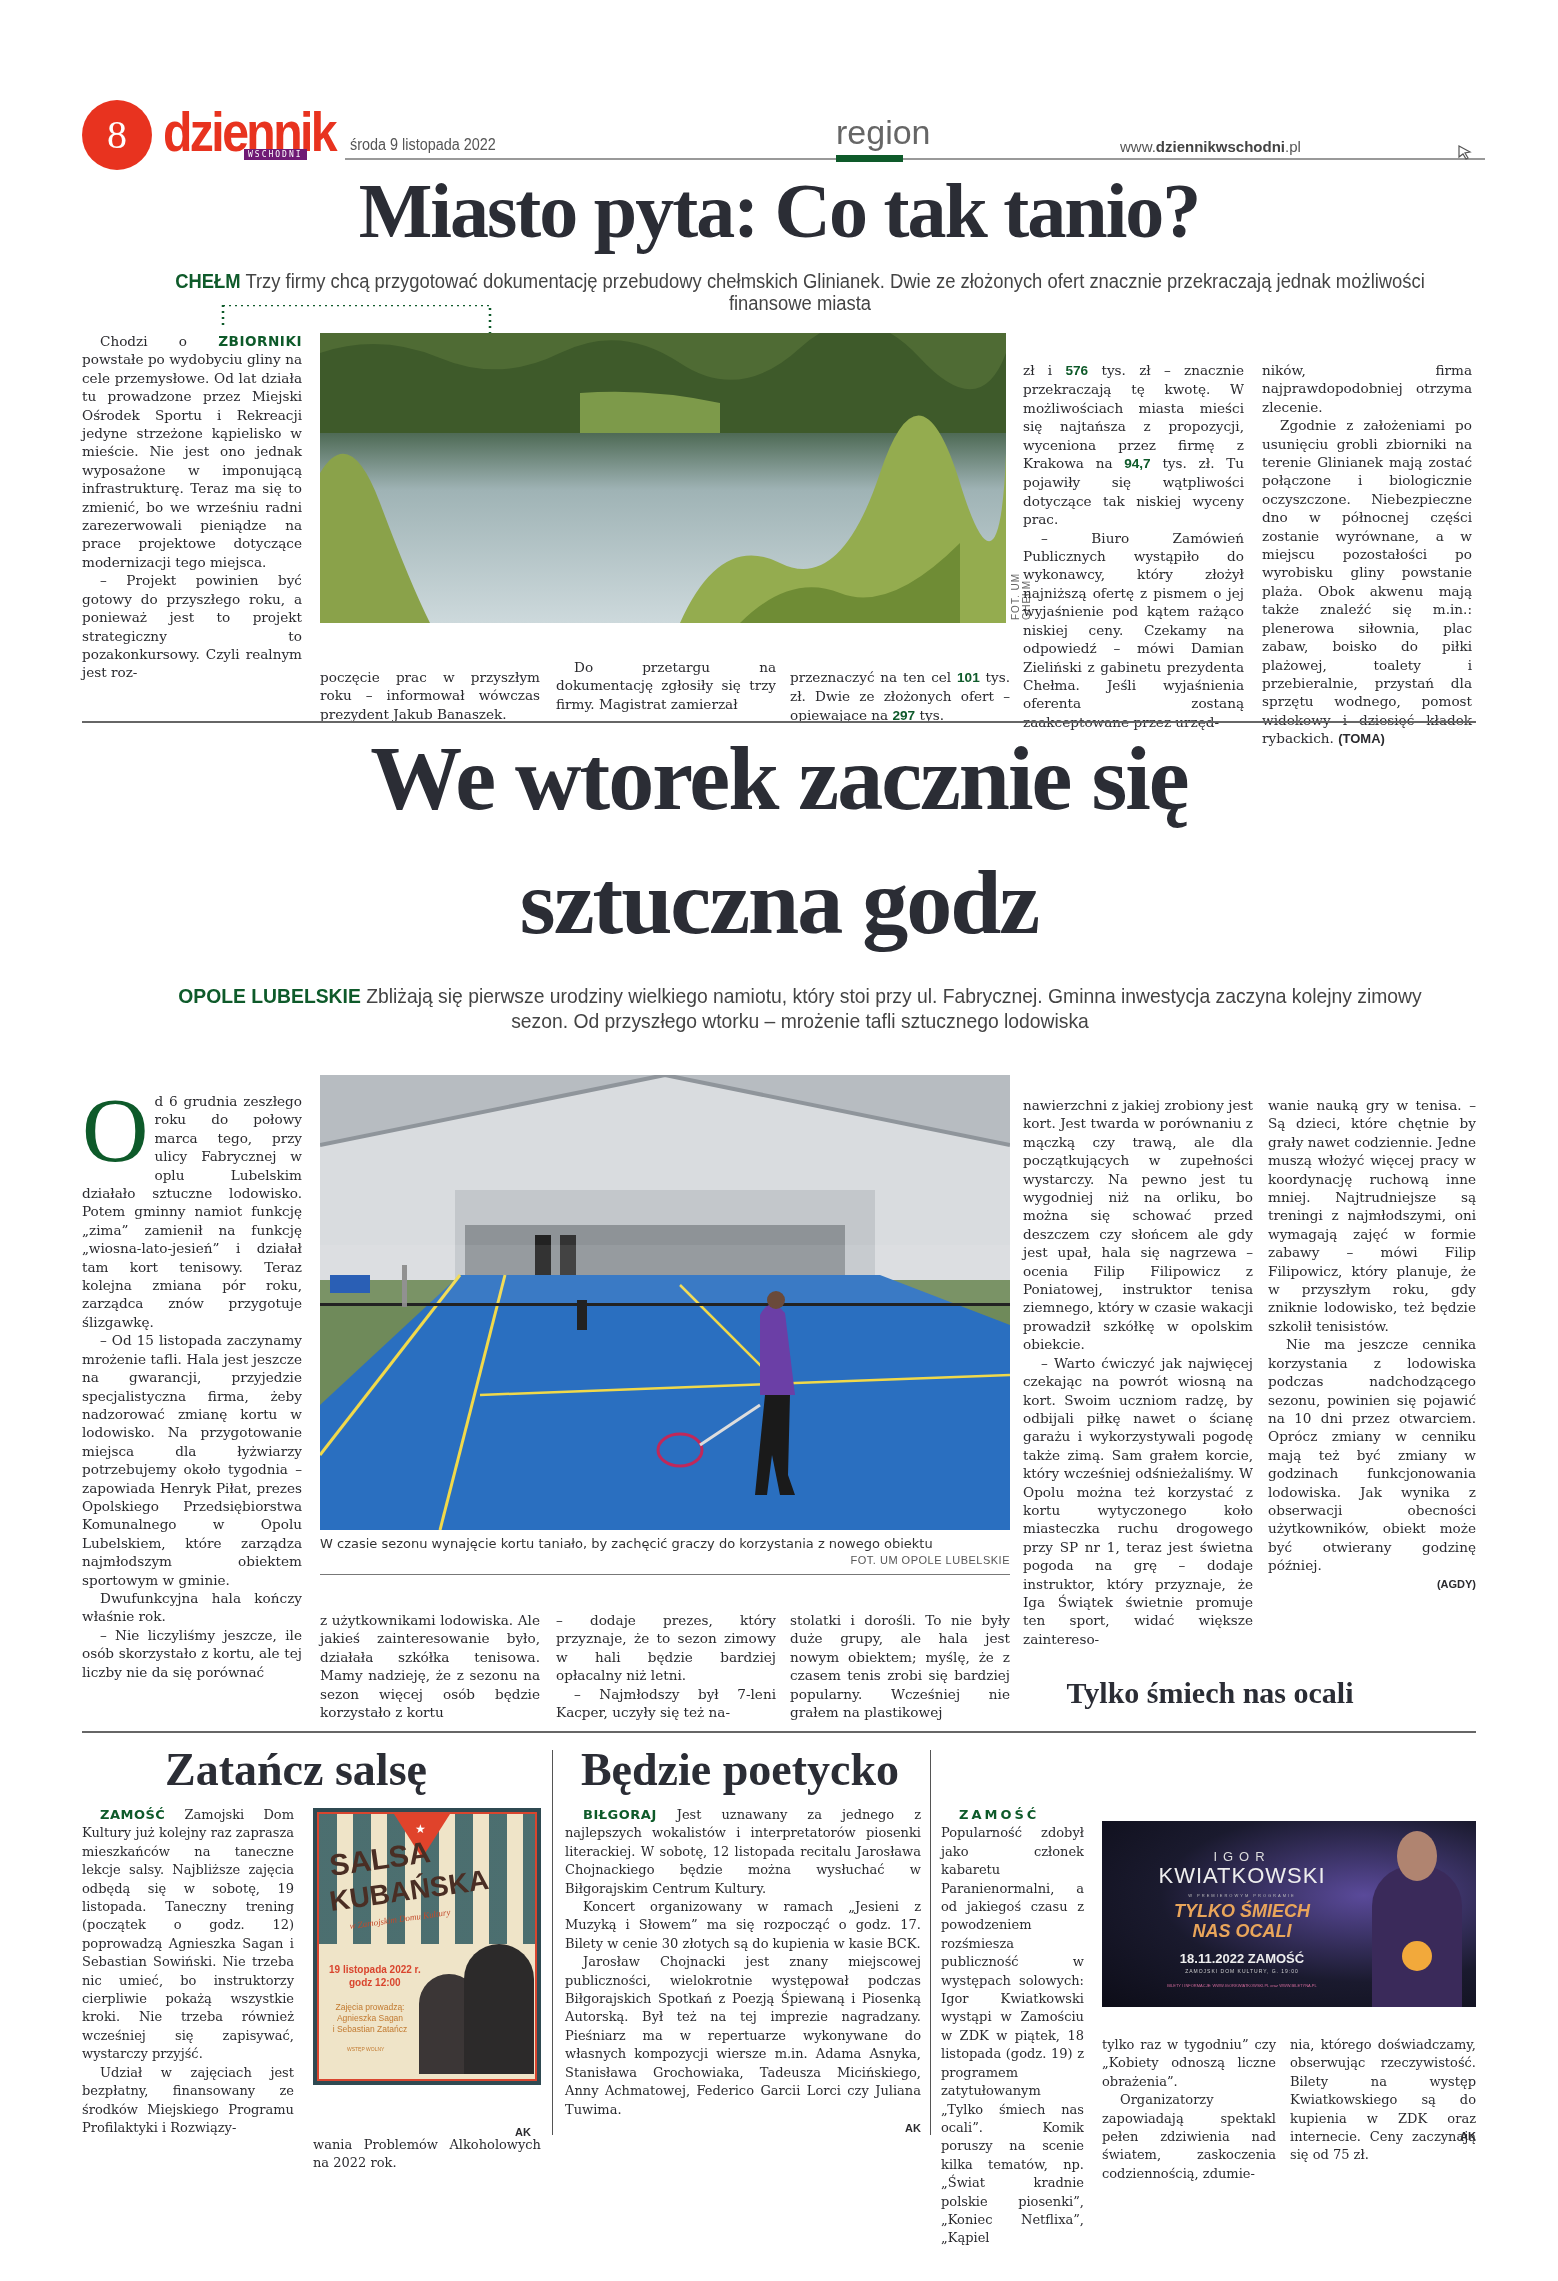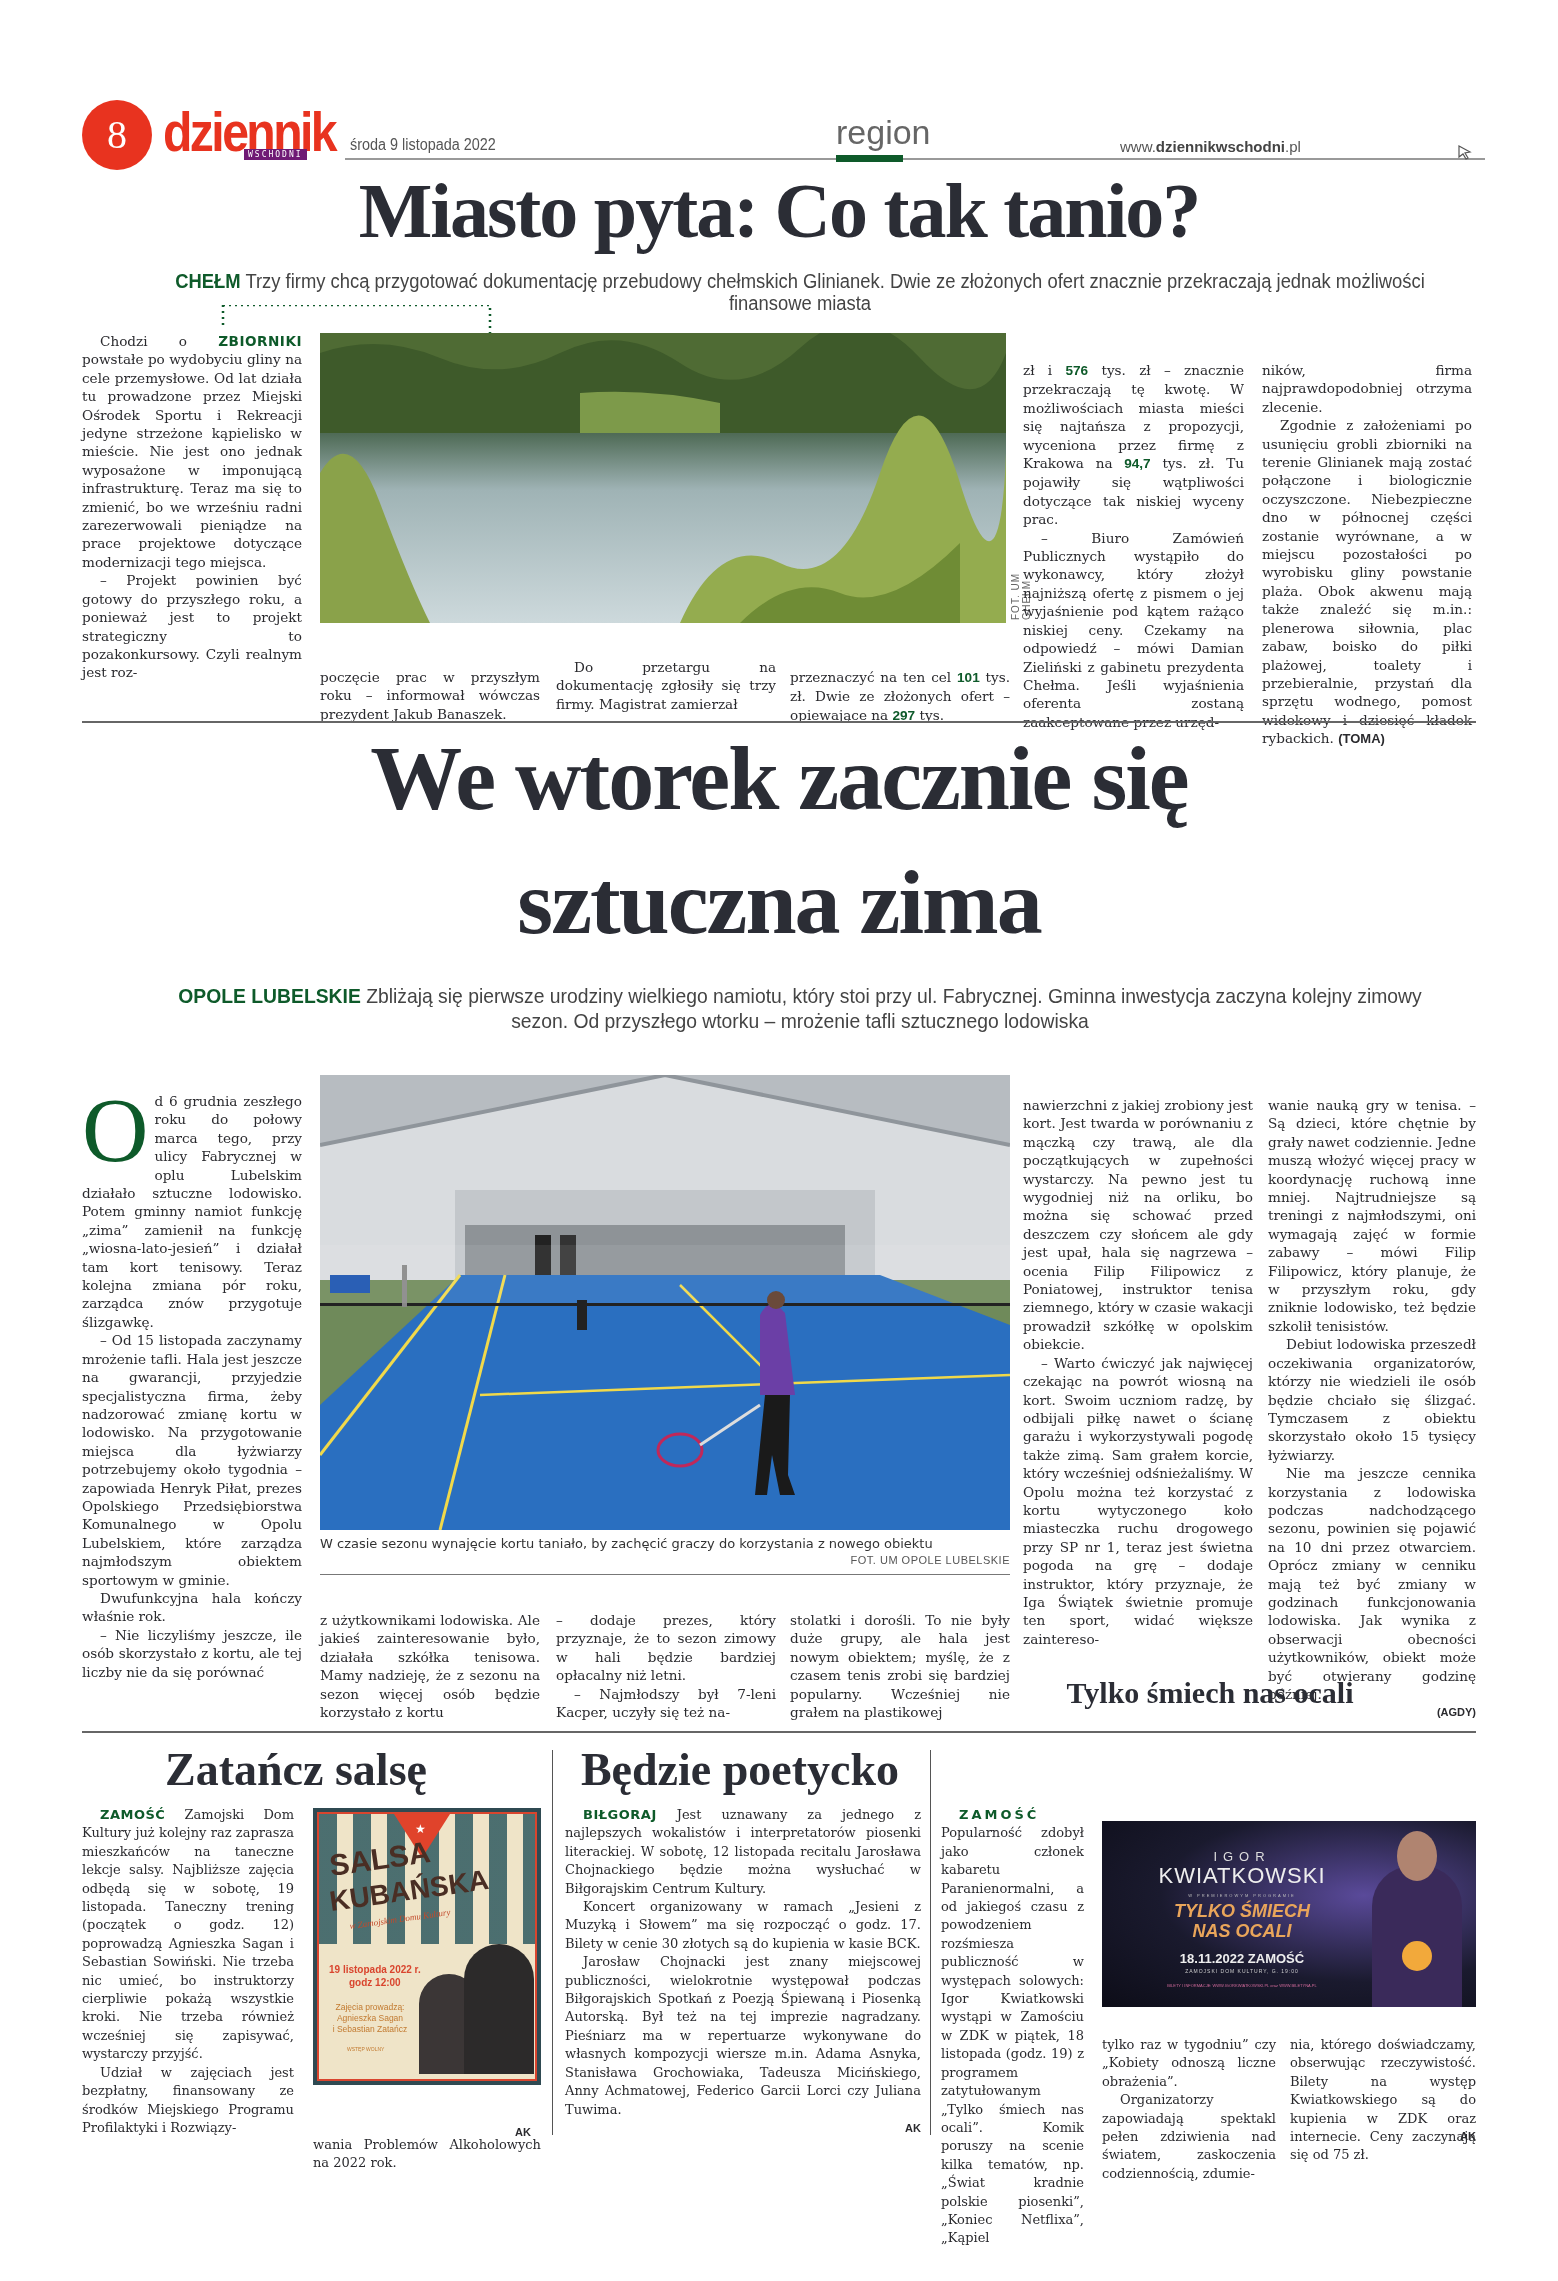--- a/index.html
+++ b/index.html
@@ -110,21 +110,21 @@
   <p>– Biuro Zamówień Publicznych wystąpiło do wykonawcy, który złożył najniższą ofertę z pismem o jej wyjaśnienie pod kątem rażąco niskiej ceny. Czekamy na odpowiedź – mówi Damian Zieliński z gabinetu prezydenta Chełma. Jeśli wyjaśnienia oferenta zostaną zaakceptowane przez urzęd-</p>
 </div>
 <div class="abs body-text" style="left:1262px; top:333px; width:210px;">
   <p class="noindent">ników, firma najprawdopodobniej otrzyma zlecenie.</p>
   <p><span>Zgodnie z założeniami po usunięciu grobli zbiorniki na terenie Glinianek mają zostać połączone i biologicznie oczyszczone. Niebezpieczne dno w północnej części zostanie wyrównane, a w miejscu pozostałości po wyrobisku gliny powstanie plaża. Obok akwenu mają także znaleźć się m.in.: plenerowa siłownia, plac zabaw, boisko do piłki plażowej, toalety i przebieralnie, przystań dla sprzętu wodnego, pomost widokowy i dziesięć kładek rybackich. </span><span class="sig">(TOMA)</span></p>
 </div>
 
 <div class="abs rule" style="left:82px; top:721px; width:1394px;"></div>
 
 <div class="abs h1" style="left:0; top:728px; width:1558px; font-size:92px; line-height:100px;">We wtorek zacznie się</div>
-<div class="abs h1" style="left:0; top:852px; width:1558px; font-size:92px; line-height:100px;">sztuczna zima</div>
+<div class="abs h1" style="left:0; top:852px; width:1558px; font-size:92px; line-height:100px;">sztuczna godz</div>
 <div class="abs lead" style="left:110px; top:983px; width:1380px; font-size:21px; line-height:25px; transform:scaleX(0.92);">
   <span class="kw2">OPOLE LUBELSKIE</span><span> Zbliżają się pierwsze urodziny wielkiego namiotu, który stoi przy ul. Fabrycznej. Gminna inwestycja zaczyna kolejny zimowy sezon. Od przyszłego wtorku – mrożenie tafli sztucznego lodowiska</span>
 </div>
 
 <div class="abs body-text" style="left:82px; top:1064px; width:220px;">
   <p class="noindent"><span class="dropcap">O</span><span>d 6 grudnia zeszłego roku do połowy marca tego, przy ulicy Fabrycznej w oplu Lubelskim działało sztuczne lodowisko. Potem gminny namiot funkcję „zima” zamienił na funkcję „wiosna-lato-jesień” i działał tam kort tenisowy. Teraz kolejna zmiana pór roku, zarządca znów przygotuje ślizgawkę.</span></p>
   <p>– Od 15 listopada zaczynamy mrożenie tafli. Hala jest jeszcze na gwarancji, przyjedzie specjalistyczna firma, żeby nadzorować zmianę kortu w lodowisko. Na przygotowanie miejsca dla łyżwiarzy potrzebujemy około tygodnia – zapowiada Henryk Piłat, prezes Opolskiego Przedsiębiorstwa Komunalnego w Opolu Lubelskiem, które zarządza najmłodszym obiektem sportowym w gminie.</p>
   <p>Dwufunkcyjna hala kończy właśnie rok.</p>
   <p>– Nie liczyliśmy jeszcze, ile osób skorzystało z kortu, ale tej liczby nie da się porównać</p>
 </div>
@@ -170,21 +170,20 @@
 </div>
 <div class="abs body-text" style="left:790px; top:1583px; width:220px;">
   <p class="noindent">stolatki i dorośli. To nie były duże grupy, ale hala jest nowym obiektem; myślę, że z czasem tenis zrobi się bardziej popularny. Wcześniej nie grałem na plastikowej</p>
 </div>
 <div class="abs body-text" style="left:1023px; top:1068px; width:230px;">
   <p class="noindent">nawierzchni z jakiej zrobiony jest kort. Jest twarda w porównaniu z mączką czy trawą, ale dla początkujących w zupełności wystarczy. Na pewno jest tu wygodniej niż na orliku, bo można się schować przed deszczem czy słońcem ale gdy jest upał, hala się nagrzewa – ocenia Filip Filipowicz z Poniatowej, instruktor tenisa ziemnego, który w czasie wakacji prowadził szkółkę w opolskim obiekcie.</p>
   <p>– Warto ćwiczyć jak najwięcej czekając na powrót wiosną na kort. Swoim uczniom radzę, by odbijali piłkę nawet o ścianę garażu i wykorzystywali pogodę także zimą. Sam grałem korcie, który wcześniej odśnieżaliśmy. W Opolu można też korzystać z kortu wytyczonego koło miasteczka ruchu drogowego przy SP nr 1, teraz jest świetna pogoda na grę – dodaje instruktor, który przyznaje, że Iga Świątek świetnie promuje ten sport, widać większe zaintereso-</p>
 </div>
 <div class="abs body-text" style="left:1268px; top:1068px; width:208px;">
   <p class="noindent">wanie nauką gry w tenisa. – Są dzieci, które chętnie by grały nawet codziennie. Jedne muszą włożyć więcej pracy w koordynację ruchową inne mniej. Najtrudniejsze są treningi z najmłodszymi, oni wymagają zajęć w formie zabawy – mówi Filip Filipowicz, który planuje, że w przyszłym roku, gdy zniknie lodowisko, też będzie szkolił tenisistów.</p>
-  <p>Debiut lodowiska przeszedł oczekiwania organizatorów, którzy nie wiedzieli ile osób będzie chciało się ślizgać. Tymczasem z obiektu skorzystało około 15 tysięcy łyżwiarzy.</p>
   <p>Nie ma jeszcze cennika korzystania z lodowiska podczas nadchodzącego sezonu, powinien się pojawić na 10 dni przez otwarciem. Oprócz zmiany w cenniku mają też być zmiany w godzinach funkcjonowania lodowiska. Jak wynika z obserwacji obecności użytkowników, obiekt może być otwierany godzinę później.</p>
   <div class="sig" style="text-align:right; font-size:11px;">(AGDY)</div>
 </div>
 
 <div class="abs rule" style="left:82px; top:1731px; width:1394px;"></div>
 
 <div class="abs h1" style="left:66px; top:1740px; width:460px; font-size:46px; line-height:60px; letter-spacing:0;">Zatańcz salsę</div>
 <div class="abs body-text" style="left:82px; top:1806px; width:212px; font-size:13px;">
   <p><span class="kw">ZAMOŚĆ</span><span> Zamojski Dom Kultury już kolejny raz zaprasza mieszkańców na taneczne lekcje salsy. Najbliższe zajęcia odbędą się w sobotę, 19 listopada. Taneczny trening (początek o godz. 12) poprowadzą Agnieszka Sagan i Sebastian Sowiński. Nie trzeba nic umieć, bo instruktorzy cierpliwie pokażą wszystkie kroki. Nie trzeba również wcześniej się zapisywać, wystarczy przyjść.</span></p>
   <p>Udział w zajęciach jest bezpłatny, finansowany ze środków Miejskiego Programu Profilaktyki i Rozwiązy-</p>

